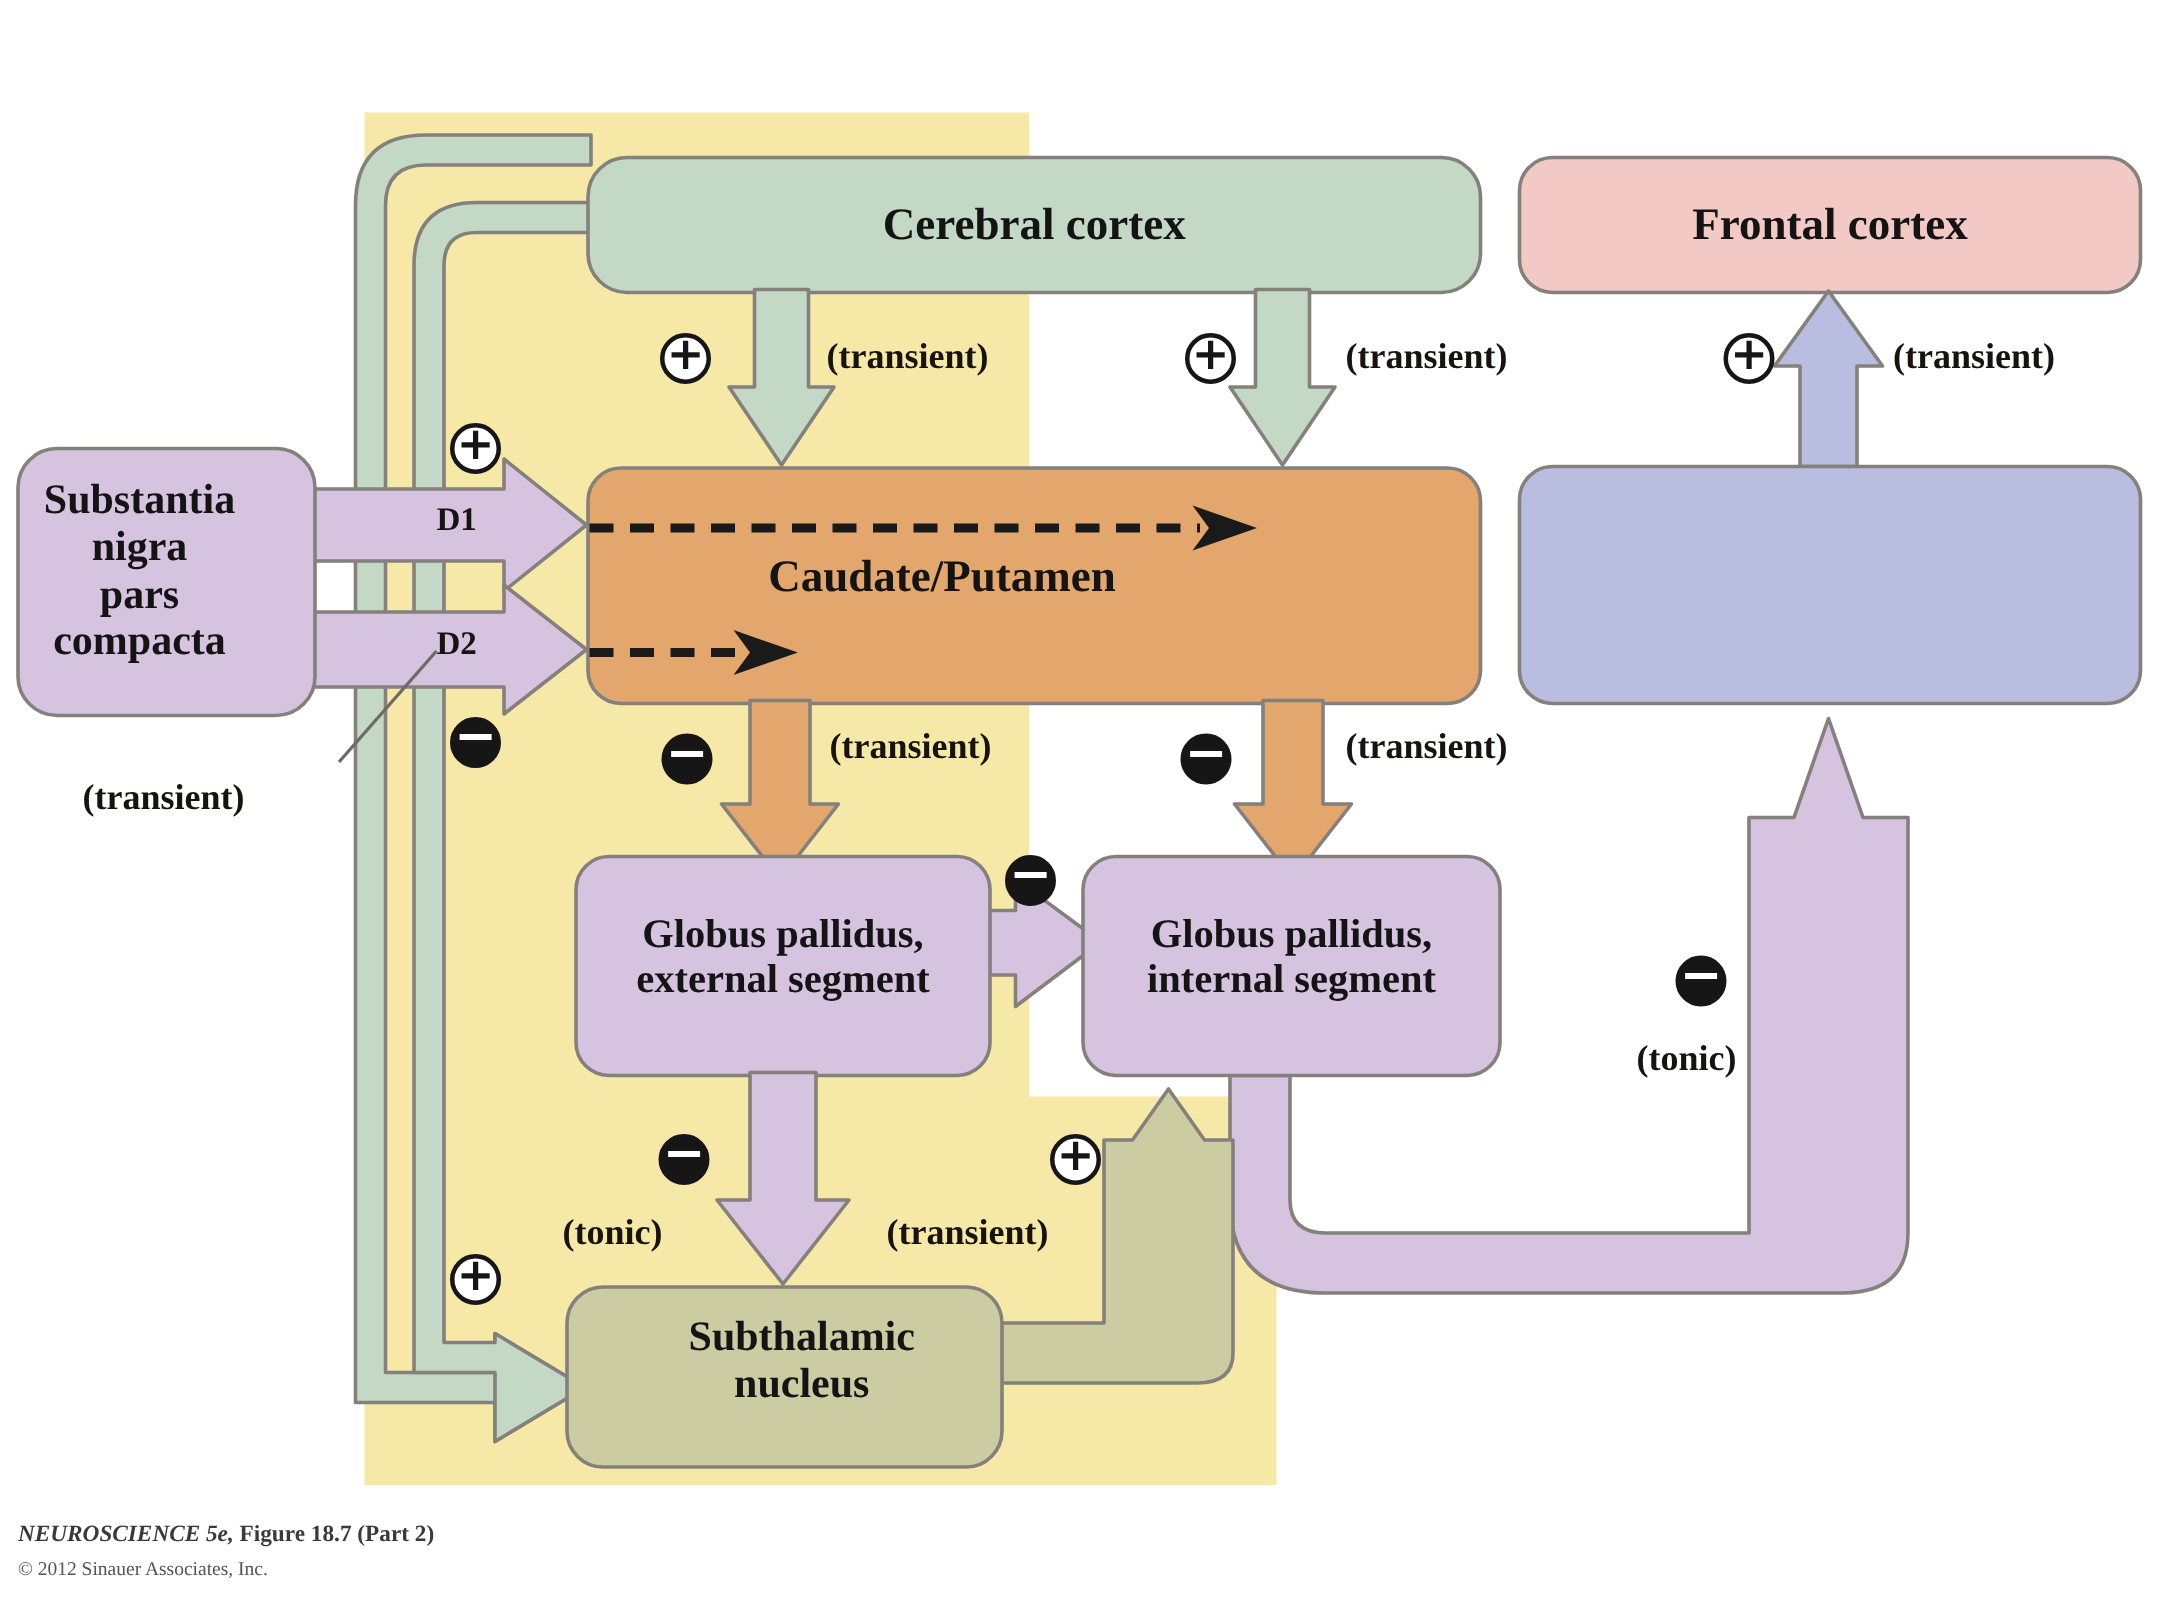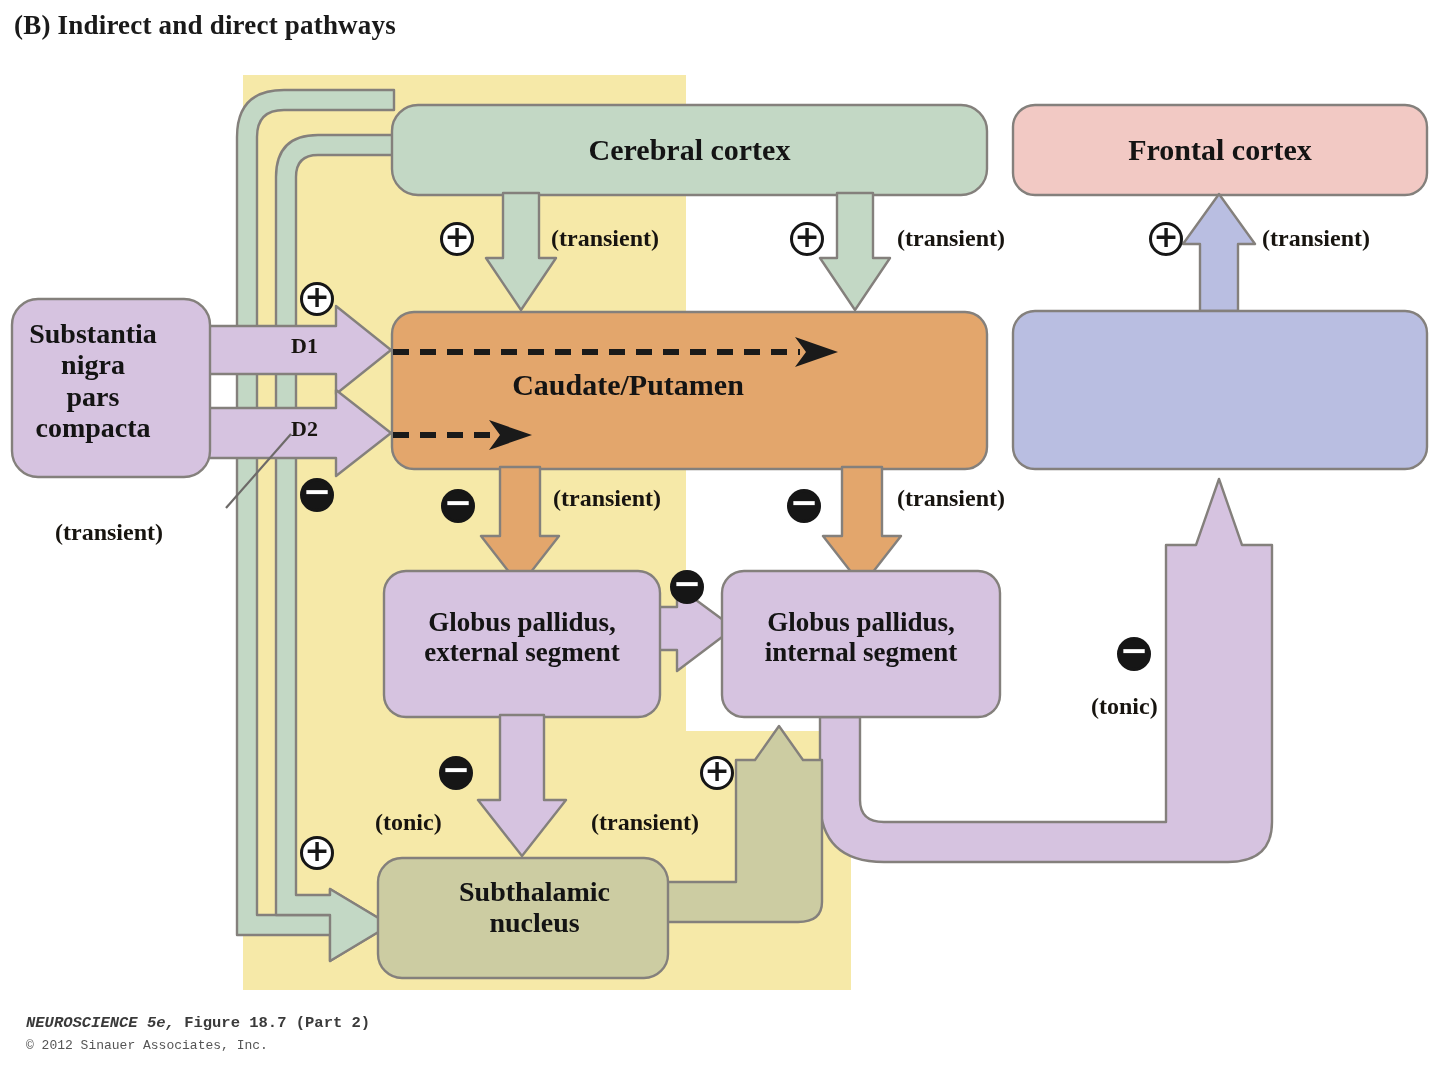--- a/index.html
+++ b/index.html
@@ -29,23 +29,22 @@
     font-size: 27px;
     font-weight: bold;
     color: #1a1a1a;
     letter-spacing: 0.2px;
     white-space: nowrap;
   }
 
   .footer {
     position: absolute;
     left: 12px;
-    font-family: Liberation Mono, monospace;
+    font-family: Liberation Serif, serif;
     color: #3a3a3a;
-    margin-left: 14px;
   }
   .footer-main {
     top: 1014px;
     font-size: 15.5px;
     font-weight: bold;
   }
   .footer-main em {
     font-style: italic;
   }
   .footer-copy {
@@ -117,21 +116,20 @@
     font-size: 30px;
   }
   .sign span { display:block; margin-top:-4px; }
   .sign.minus span { margin-top: -9px; font-size: 34px; }
 </style>
 </head>
 <body>
 
 <div id="stage">
 
-  <div class="panel-title">(B)  Indirect and direct pathways</div>
 
   <svg id="diagram" viewBox="0 0 1440 1068">
     <defs>
       <style>
         .bx { stroke: #84807c; stroke-width: 2.4; }
         .arw { stroke: #84807c; stroke-width: 2.4; stroke-linejoin: round; }
       </style>
     </defs>
 
     <g>

